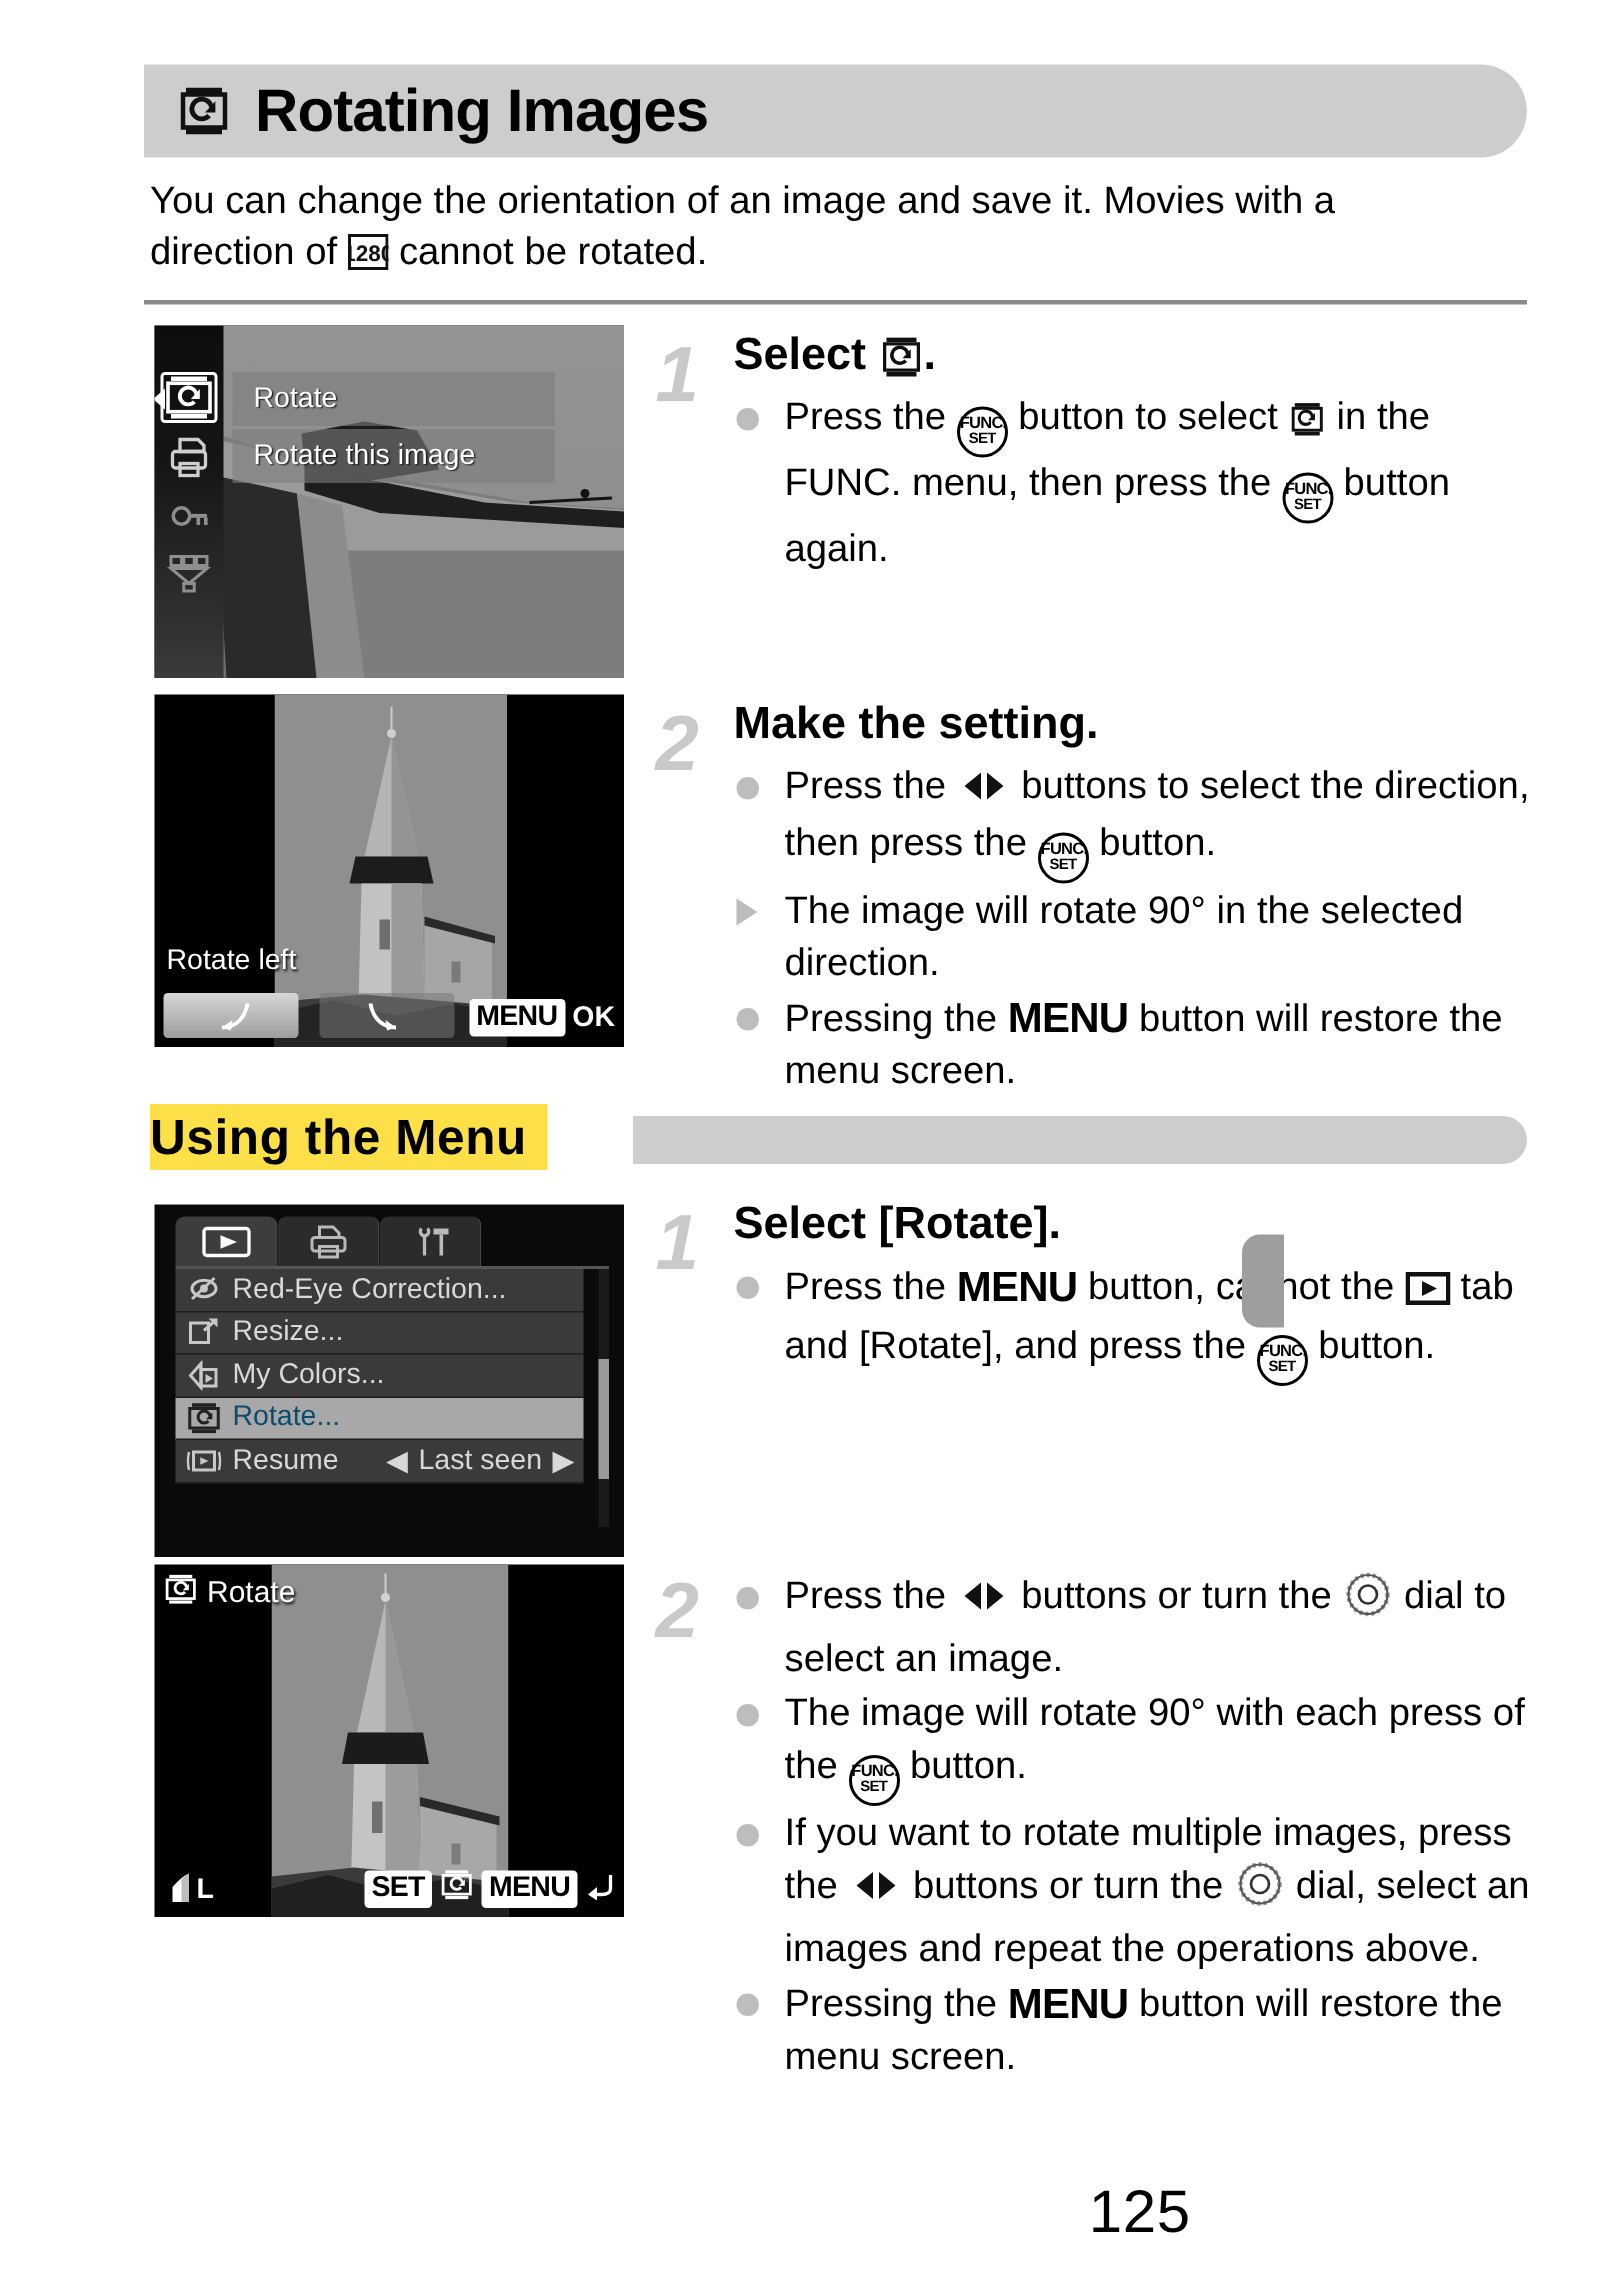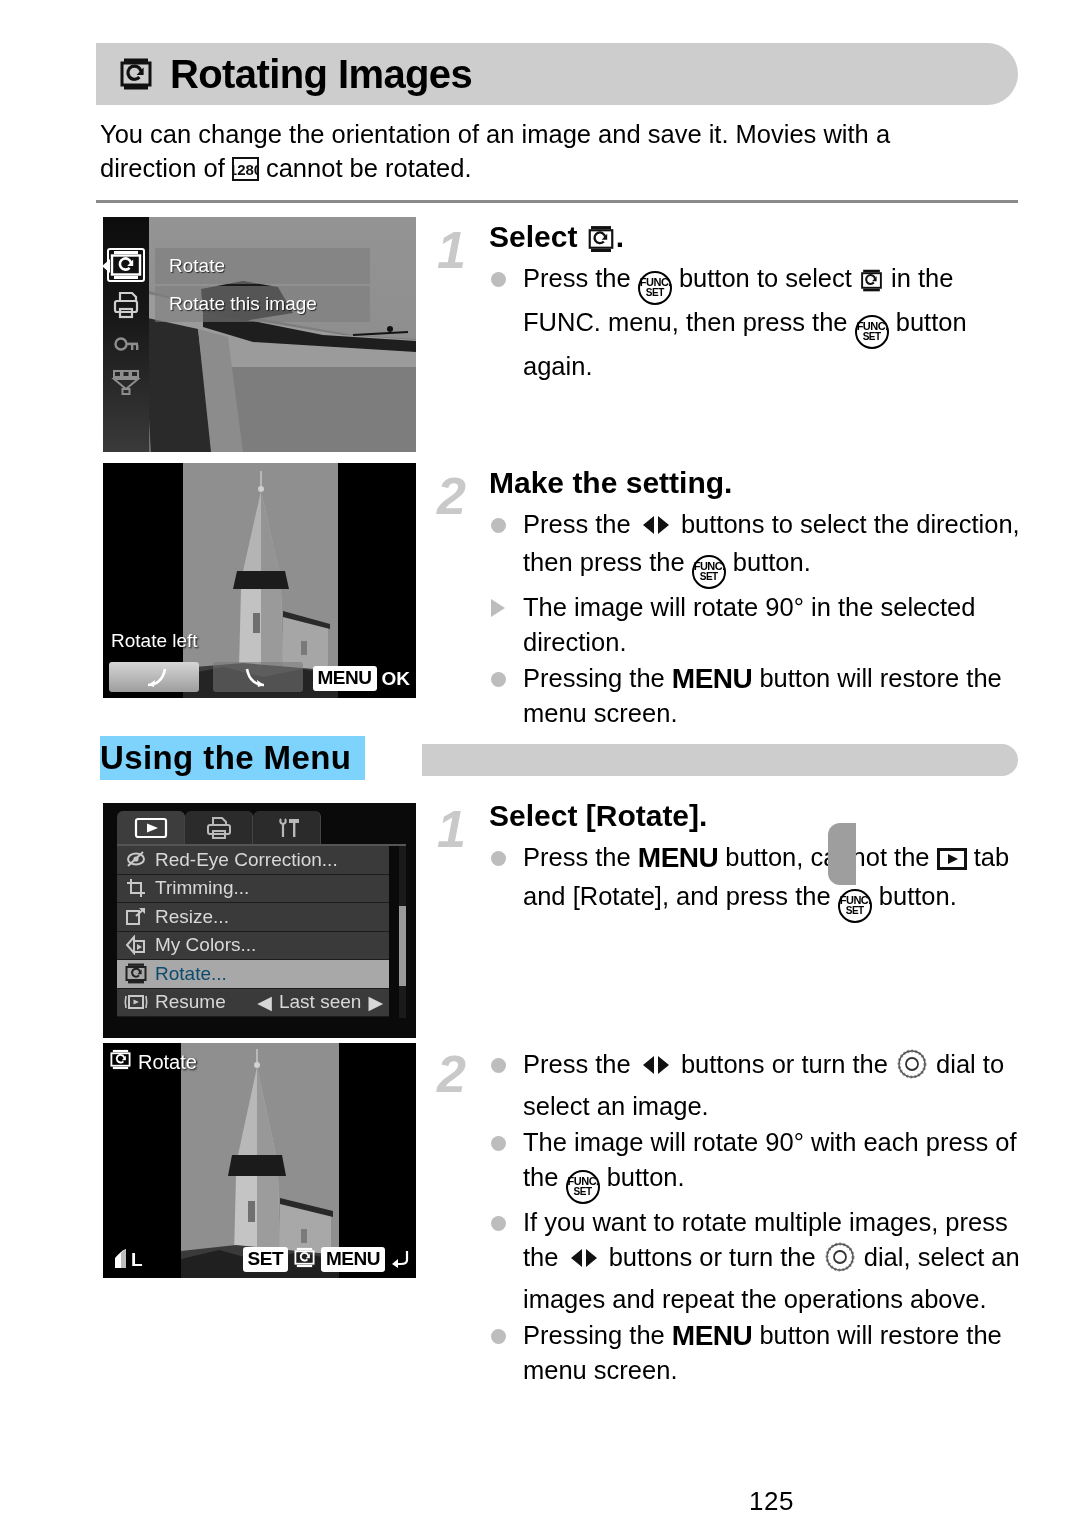--- a/index.html
+++ b/index.html
@@ -42,21 +42,21 @@
   .rule {
     position: absolute; left: 96px; top: 200px;
     width: 922px; height: 3px; background: #8a8a8a;
   }
 
   
   .sec-head { position: absolute; left: 100px; top: 736px; width: 918px; height: 48px; }
   .sec-head .label {
     position: absolute; left: 0; top: 0;
     font-size: 33px; font-weight: bold; line-height: 44px;
-    letter-spacing: 0.4px; background:#7dd3fc; padding-right: 14px; z-index:2;
+    letter-spacing: 0.4px; background:#fde047; padding-right: 14px; z-index:2;
   }
   .sec-head .bar {
     position: absolute; left: 322px; top: 8px; right: 0; height: 32px;
     background: #cdcdcd;
     border-top-right-radius: 16px; border-bottom-right-radius: 16px;
   }
 
   
   .step { position: absolute; }
   .step .num {
@@ -213,22 +213,22 @@
 
   
   .thumbtab {
     position: absolute; right: 0; top: 823px;
     width: 28px; height: 62px; background: #9e9e9e;
     border-top-left-radius: 12px; border-bottom-left-radius: 12px;
   }
 
   
   .pageno {
-    position: absolute; right: 62px; top: 1486px;
-    font-size: 26px; letter-spacing: 0.5px; text-align: right;
+    position: absolute; right: 62px; top: 1453px;
+    font-size: 40px; letter-spacing: 0.5px; text-align: right;
   }
 </style>
 </head>
 <body>
 
 <div class="page">
 
   <div class="title-banner">
     <span class="title-icon ricon">
       <svg width="36" height="36" viewBox="0 0 36 36">
@@ -439,29 +439,20 @@
     <div class="sh3-list">
       <div class="sh3-row">
         <span class="ic">
           <svg width="22" height="20" viewBox="0 0 22 20">
               <ellipse cx="11" cy="9" rx="8" ry="5.5" fill="none" stroke="#c8c8c8" stroke-width="2"></ellipse>
               <circle cx="11" cy="9" r="2.6" fill="#c8c8c8"></circle>
               <line x1="3" y1="16" x2="18" y2="2" stroke="#c8c8c8" stroke-width="2"></line>
             </svg>
         </span>
         <span class="tx">Red-Eye Correction...</span>
-      </div>
-      <div class="sh3-row">
-        <span class="ic">
-          <svg width="22" height="20" viewBox="0 0 22 20">
-              <path d="M6 1 V15 H20" fill="none" stroke="#c8c8c8" stroke-width="2"></path>
-              <path d="M2 5 H16 V19" fill="none" stroke="#c8c8c8" stroke-width="2"></path>
-            </svg>
-        </span>
-        <span class="tx">Trimming...</span>
       </div>
       <div class="sh3-row">
         <span class="ic">
           <svg width="22" height="20" viewBox="0 0 22 20">
               <rect x="2" y="4" width="12" height="13" fill="none" stroke="#c8c8c8" stroke-width="2"></rect>
               <path d="M11 9 L19 2" stroke="#c8c8c8" stroke-width="2"></path>
               <path d="M20 1 L20 7 L14 1 Z" fill="#c8c8c8"></path>
             </svg>
         </span>
         <span class="tx">Resize...</span>

